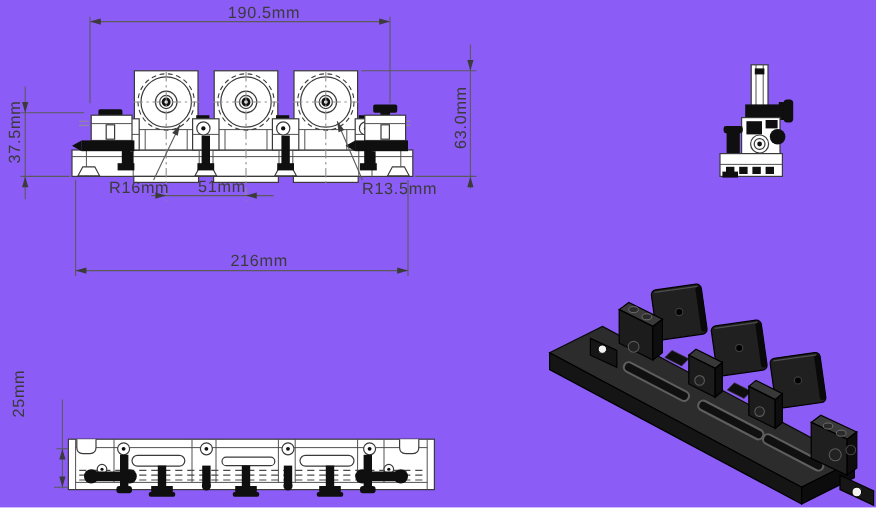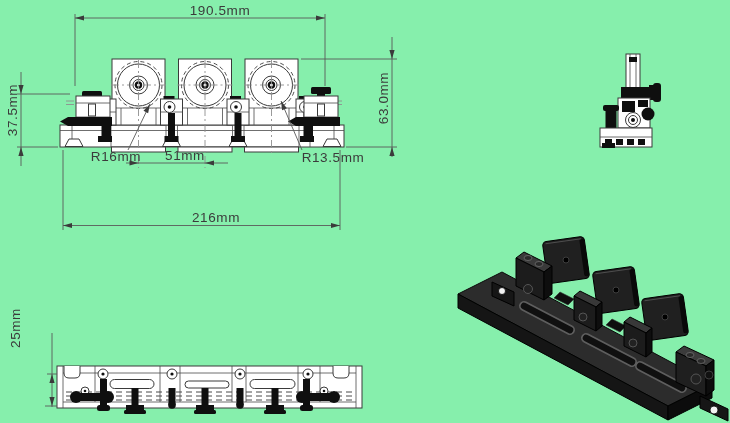--- a/index.html
+++ b/index.html
@@ -1,16 +1,16 @@
 <!DOCTYPE html>
 <html><head>
 <meta charset="utf-8">
 <style>
   html,body{margin:0;padding:0;background:#ffffff;}
-  .canvas{position:relative;width:730px;height:423px;background:#86efac;overflow:hidden;
+  .canvas{position:relative;width:730px;height:423px;background:#8b5cf6;overflow:hidden;
           font-family:"Liberation Sans",sans-serif;}
   svg{display:block;}
   text.dim{font-family:"Liberation Sans",sans-serif;font-size:13.5px;fill:#3b3b3b;letter-spacing:.6px;}
   .ln{stroke:#3a3a3a;stroke-width:1;fill:none;}
   .lnthin{stroke:#4a4a4a;stroke-width:.8;fill:none;}
   .dimln{stroke:#5a5a5a;stroke-width:.9;fill:none;}
   .arr{fill:#3b3b3b;stroke:none;}
   .cl{stroke:#8f8f8f;stroke-width:.9;fill:none;stroke-dasharray:8,3,2,3;}
   .dash{stroke:#3a3a3a;stroke-width:.9;fill:none;stroke-dasharray:4,3;}
   .blk{fill:#0f0f0f;stroke:none;}

